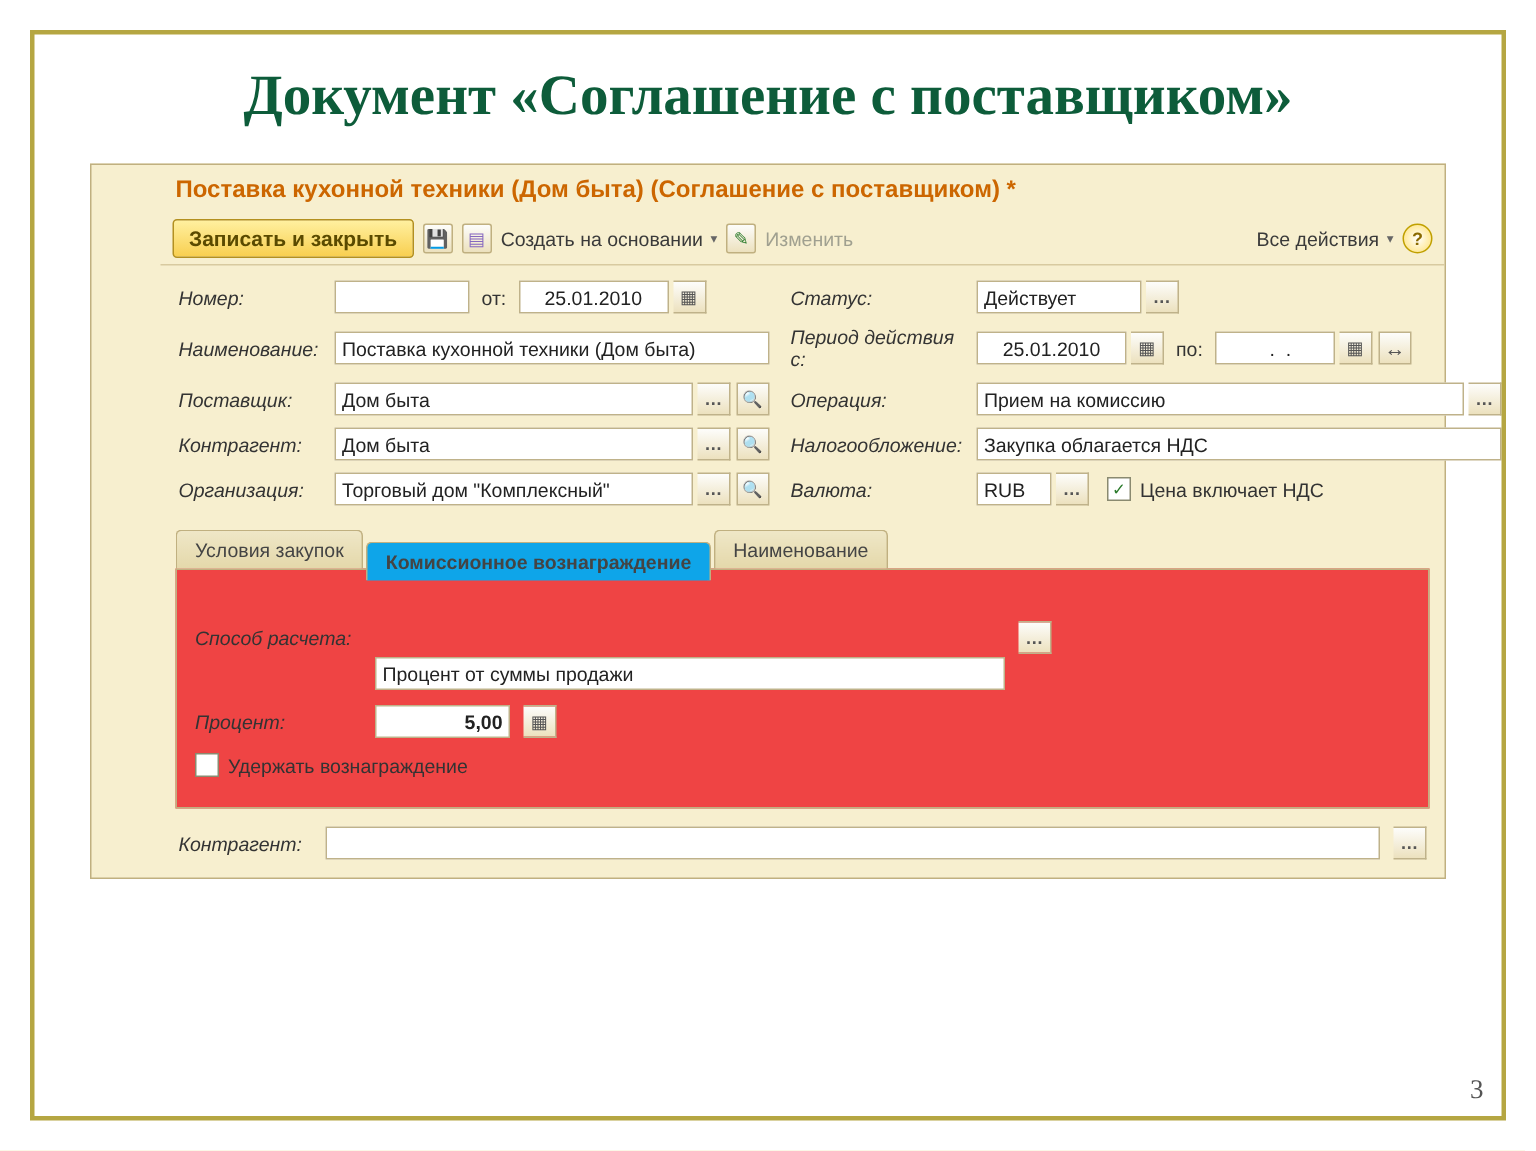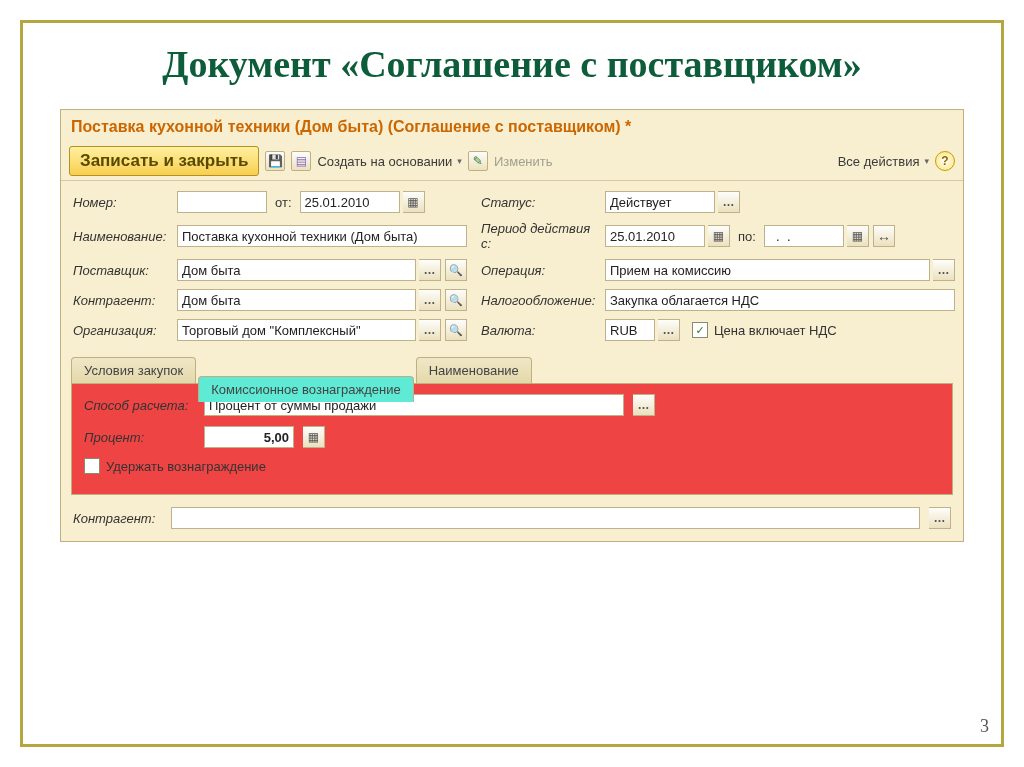--- a/index.html
+++ b/index.html
@@ -34,40 +34,41 @@
     color: #555;
   }
 
   
   .app-window {
     margin: 0 60px;
     background: #f7efcf;
     border: 1px solid #c0b080;
     font-size: 13px;
     color: #333;
+    padding-left: 46px;
   }
   .form-title {
     padding: 8px 10px 6px 10px;
     font-size: 16px;
     font-weight: bold;
     color: #cc6600;
   }
   .toolbar {
     display: flex;
     align-items: center;
     padding: 4px 8px;
     gap: 6px;
     border-bottom: 1px solid #d8caa0;
   }
   .btn-main {
     background: linear-gradient(#fff0a0,#f8cf50);
     border: 1px solid #b39020;
     border-radius: 3px;
     padding: 4px 10px;
-    font-size: 17px;
+    font-size: 14px;
     font-weight: bold;
     color: #5a4a00;
     cursor: pointer;
   }
   .tb-icon {
     width: 20px; height: 20px;
     border: 1px solid #c0b080;
     border-radius: 2px;
     background: linear-gradient(#fdfdfb,#ece1be);
     display: inline-flex;
@@ -121,21 +122,21 @@
     min-width: 0;
     border: 1px solid #bfb28a;
     background: #fff;
     height: 22px;
     padding: 0 4px;
     font-size: 13px;
     color: #222;
     box-sizing: border-box;
   }
   .txt.short  { flex: 0 0 90px; }
-  .txt.date   { flex: 0 0 100px; }
+  .txt.date   { flex: 0 0 100px; text-align: center; }
   .txt.narrow { flex: 0 0 50px; }
   .txt.right  { text-align: right; font-weight: bold; }
 
   .mini-btn {
     width: 22px; height: 22px;
     border: 1px solid #bfb28a;
     background: linear-gradient(#fdfdfb,#ece1be);
     display: inline-flex;
     align-items: center; justify-content: center;
     font-size: 12px;
@@ -164,23 +165,24 @@
     padding: 5px 12px;
     border: 1px solid #c0b080;
     border-bottom: none;
     background: linear-gradient(#efe7c7,#e4d8aa);
     border-radius: 4px 4px 0 0;
     font-size: 13px;
     cursor: pointer;
     color: #444;
   }
   .tab.active {
-    background: #5eead4;
+    background: #0ea5e9;
     position: relative;
-    top: 19px;
+    top: 8px;
+    font-weight: bold;
   }
   .tab-panel {
     margin: 0 10px;
     border: 1px solid #c0b080;
     background: #ef4444;
     padding: 10px 12px;
   }
   .tab-row {
     display: flex;
     align-items: center;
@@ -309,21 +311,21 @@
 
   <div class="tabs">
     <div class="tab">Условия закупок</div>
     <div class="tab active">Комиссионное вознаграждение</div>
     <div class="tab">Наименование</div>
   </div>
 
   <div class="tab-panel">
     <div class="tab-row">
       <span class="lbl">Способ расчета:</span>
-      <input class="txt" style="flex: 0 0 420px;" value="Процент от суммы продажи">
+      <input class="txt" style="flex: 0 0 420px; margin-top: 48px;" value="Процент от суммы продажи">
       <span class="mini-btn inside dots"></span>
     </div>
     <div class="tab-row">
       <span class="lbl">Процент:</span>
       <input class="txt short right" value="5,00" style="">
       <span class="mini-btn inside calc"></span>
     </div>
     <div class="tab-row">
       <label class="checkbox">
         <span class="box"></span>

